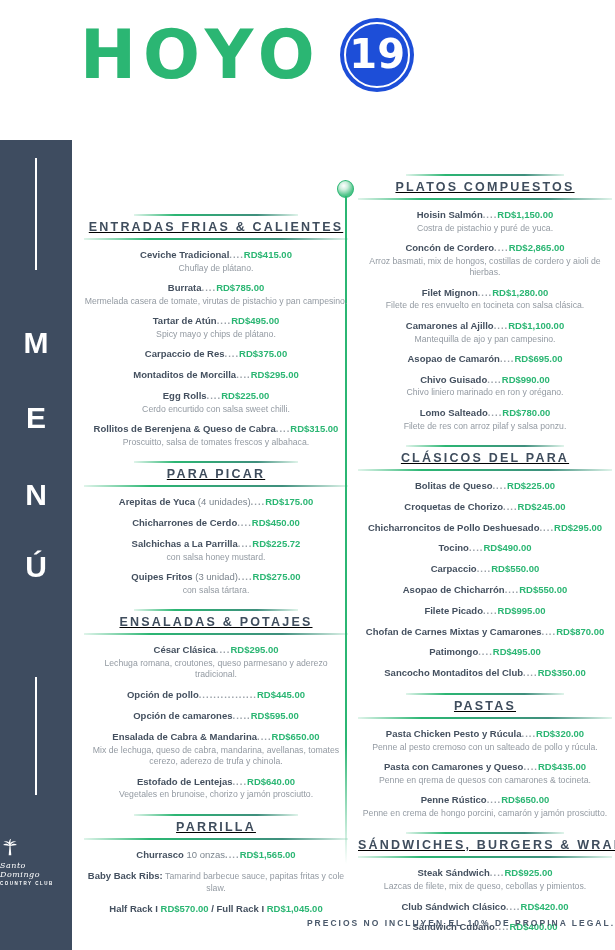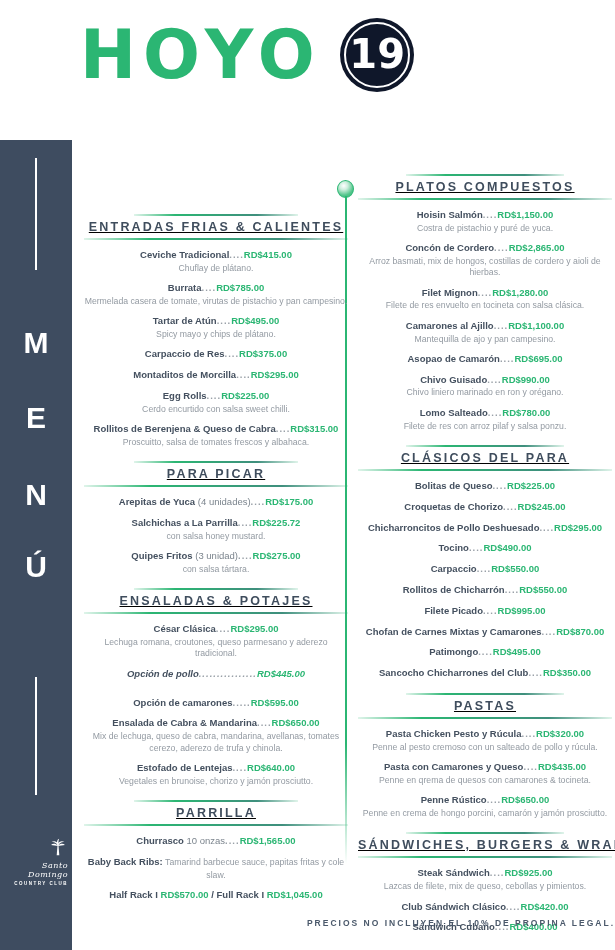--- a/index.html
+++ b/index.html
@@ -10,21 +10,21 @@
   }
   
   .header{position:absolute;top:16px;left:80px;right:0;text-align:left;}
   .hoyo-word{
     display:inline-block;vertical-align:middle;
     font-size:67px;font-weight:800;letter-spacing:7px;color:#2bb673;
     font-family:"DejaVu Sans","Liberation Sans",sans-serif;
   }
   .hoyo-circle{
     display:inline-block;vertical-align:middle;margin-left:14px;position:relative;
-    width:74px;height:74px;border-radius:50%;background:#0f172a;
+    width:74px;height:74px;border-radius:50%;background:#1d4ed8;
   }
   .hoyo-circle::after{
     content:"";position:absolute;top:4px;left:4px;right:4px;bottom:4px;
     border:2px solid #ffffff;border-radius:50%;
   }
   .hoyo-num{
     position:absolute;top:50%;left:50%;transform:translate(-50%,-52%);
     font-size:40px;font-weight:800;color:#ffffff;z-index:2;
     font-family:"DejaVu Sans","Liberation Sans",sans-serif;
   }
@@ -34,21 +34,21 @@
     background:#3e4c60;
   }
   .vline{position:absolute;left:50%;width:2px;margin-left:-1px;background:#ffffff;}
   .vline-top{top:18px;height:112px;}
   .vline-bottom{top:537px;height:118px;}
   .side-letter{
     position:absolute;left:0;right:0;text-align:center;
     color:#ffffff;font-size:30px;font-weight:700;line-height:1;
   }
   .lt0{top:188px;} .lt1{top:263px;} .lt2{top:340px;} .lt3{top:412px;}
-  .side-logo{position:absolute;left:0;right:4px;top:698px;text-align:right;color:#ffffff;}
+  .side-logo{position:absolute;left:0;right:4px;top:698px;text-align:left;color:#ffffff;}
   .logo-script{
     font-family:"DejaVu Serif","Liberation Serif",serif;font-style:italic;
     font-size:8px;letter-spacing:0.5px;margin-top:1px;
   }
   .logo-sub{font-size:4.5px;letter-spacing:1.5px;font-weight:700;margin-top:2px;}
   
   .col-divider{
     position:absolute;left:345px;top:196px;width:2px;height:668px;
     background:linear-gradient(to bottom,#2bb673 0%,#2bb673 82%,rgba(43,182,115,0) 100%);
   }
@@ -64,21 +64,21 @@
   .menu-section{margin-bottom:13px;}
   .sec-head{margin-bottom:9px;text-decoration:underline;}
   .rule{height:2px;margin:0 auto;background:linear-gradient(to right,rgba(43,182,115,.15),#2bb673 25%,#3f8f7d 75%,rgba(43,182,115,.15));}
   .rule-top{width:62%;margin-bottom:4px;}
   .rule-bottom{width:100%;margin-top:4px;}
   .sec-title{
     margin:0;font-size:12.5px;font-weight:700;letter-spacing:2.2px;color:#3f4d5d;
     white-space:nowrap;
   }
   .menu-item{margin-bottom:8px;}
-  .menu-item.compact{margin-bottom:16px;font-style:italic;}
+  .menu-item.compact{margin-bottom:9px;}
   .item-line{white-space:nowrap;font-size:9.5px;font-weight:700;line-height:1.35;}
   .item-line.wrap{white-space:normal;}
   .nm{color:#44505f;}
   .note{color:#7b848d;font-weight:400;}
   .ld{color:#9aa1a8;letter-spacing:1px;}
   .pr{color:#2bb673;}
   .desc,.desc-inline{font-size:8.7px;font-weight:400;color:#939aa2;line-height:1.3;}
   .desc{margin-top:1px;}
   
   .footer{
@@ -160,20 +160,23 @@
       <section class="menu-section">
         <div class="sec-head">
           <div class="rule rule-top"></div>
           <h2 class="sec-title">PARA PICAR</h2>
           <div class="rule rule-bottom"></div>
         </div>
         <div class="menu-item">
           <div class="item-line"><span class="nm">Arepitas de Yuca</span><span class="note"> (4 unidades)</span><span class="ld">....</span><span class="pr">RD$175.00</span></div>
         </div>
         <div class="menu-item">
+          <div class="item-line"><span class="nm">Chicharrones de Cerdo</span><span class="ld">....</span><span class="pr">RD$450.00</span></div>
+        </div>
+        <div class="menu-item">
           <div class="item-line"><span class="nm">Salchichas a La Parrilla</span><span class="ld">....</span><span class="pr">RD$225.72</span></div>
           <div class="desc">con salsa honey mustard.</div>
         </div>
         <div class="menu-item">
           <div class="item-line"><span class="nm">Quipes Fritos</span><span class="note"> (3 unidad)</span><span class="ld">....</span><span class="pr">RD$275.00</span></div>
           <div class="desc">con salsa tártara.</div>
         </div>
       </section>
       <section class="menu-section">
         <div class="sec-head">
@@ -267,33 +270,33 @@
         <div class="menu-item">
           <div class="item-line"><span class="nm">Chicharroncitos de Pollo Deshuesado</span><span class="ld">....</span><span class="pr">RD$295.00</span></div>
         </div>
         <div class="menu-item">
           <div class="item-line"><span class="nm">Tocino</span><span class="ld">....</span><span class="pr">RD$490.00</span></div>
         </div>
         <div class="menu-item">
           <div class="item-line"><span class="nm">Carpaccio</span><span class="ld">....</span><span class="pr">RD$550.00</span></div>
         </div>
         <div class="menu-item">
-          <div class="item-line"><span class="nm">Rollitos de Chicharrón</span><span class="ld">....</span><span class="pr">RD$550.00</span></div>
+          <div class="item-line"><span class="nm">Asopao de Chicharrón</span><span class="ld">....</span><span class="pr">RD$550.00</span></div>
         </div>
         <div class="menu-item">
           <div class="item-line"><span class="nm">Filete Picado</span><span class="ld">....</span><span class="pr">RD$995.00</span></div>
         </div>
         <div class="menu-item">
           <div class="item-line"><span class="nm">Chofan de Carnes Mixtas y Camarones</span><span class="ld">....</span><span class="pr">RD$870.00</span></div>
         </div>
         <div class="menu-item">
           <div class="item-line"><span class="nm">Patimongo</span><span class="ld">....</span><span class="pr">RD$495.00</span></div>
         </div>
         <div class="menu-item">
-          <div class="item-line"><span class="nm">Sancocho Chicharrones del Club</span><span class="ld">....</span><span class="pr">RD$350.00</span></div>
+          <div class="item-line"><span class="nm">Sancocho Montaditos del Club</span><span class="ld">....</span><span class="pr">RD$350.00</span></div>
         </div>
       </section>
       <section class="menu-section">
         <div class="sec-head">
           <div class="rule rule-top"></div>
           <h2 class="sec-title">PASTAS</h2>
           <div class="rule rule-bottom"></div>
         </div>
         <div class="menu-item">
           <div class="item-line"><span class="nm">Pasta Chicken Pesto y Rúcula</span><span class="ld">....</span><span class="pr">RD$320.00</span></div>

